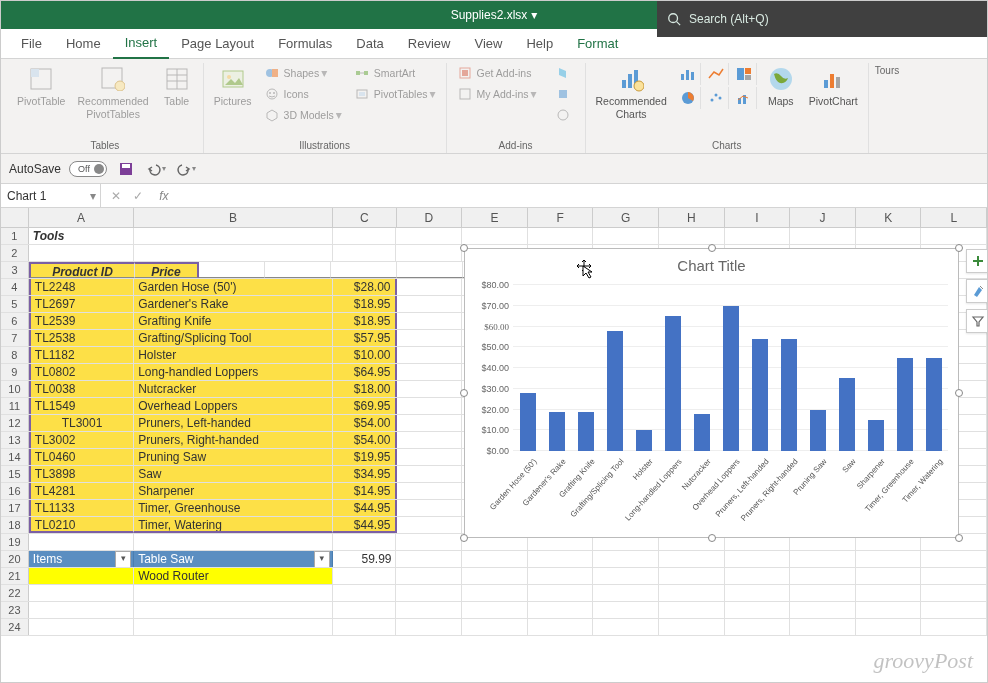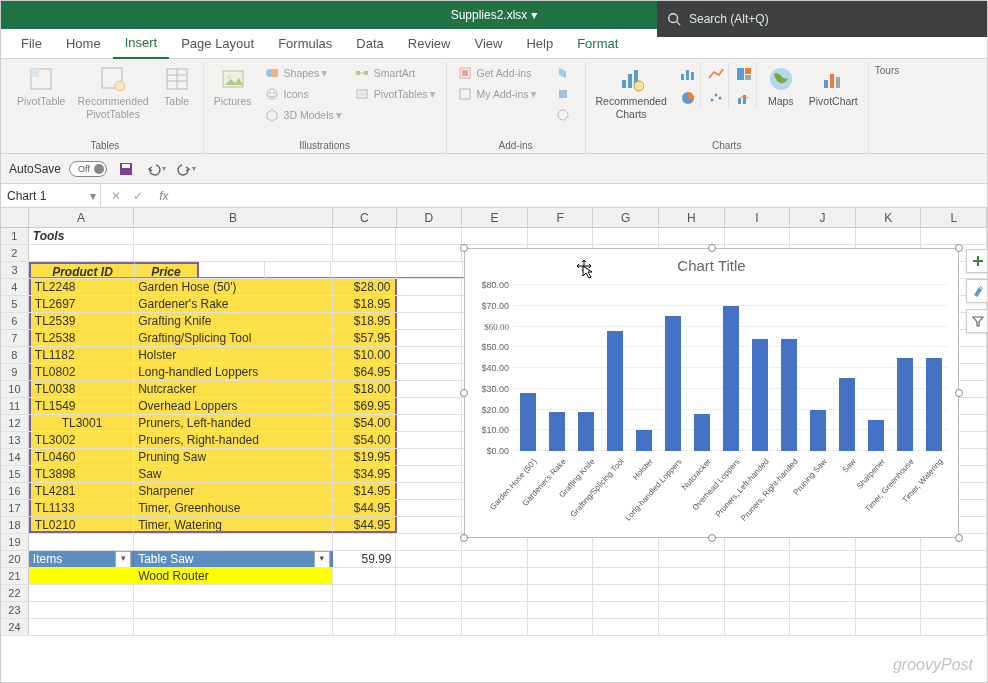--- a/index.html
+++ b/index.html
@@ -67,21 +67,21 @@
 .h-tm{left:50%;top:-5px;margin-left:-4px}.h-bm{left:50%;bottom:-5px;margin-left:-4px}
 .h-ml{left:-5px;top:50%;margin-top:-4px}.h-mr{right:-5px;top:50%;margin-top:-4px}
 .charttitle{text-align:center;font-size:15px;color:#666;padding:8px 0 4px 0;}
 .plotarea{position:absolute;left:48px;top:36px;right:10px;bottom:86px;}
 .ytick{position:absolute;left:-44px;width:40px;text-align:right;font-size:9px;color:#666;transform:translateY(-50%);}
 .gridline{position:absolute;left:0;right:0;border-top:1px solid #eee;}
 .bar{position:absolute;bottom:0;background:#4472c4;width:16px;}
 .xlab{position:absolute;font-size:8px;color:#555;transform:rotate(-48deg);transform-origin:right top;text-align:right;width:90px;white-space:nowrap;}
 .sidebtns{position:absolute;right:-32px;top:0;display:flex;flex-direction:column;gap:6px;}
 .sidebtn{width:24px;height:24px;background:#fff;border:1px solid #ccc;display:flex;align-items:center;justify-content:center;cursor:pointer;box-shadow:0 1px 2px rgba(0,0,0,.1);}
-.watermark{position:absolute;right:14px;bottom:8px;font-family:Liberation Sans, sans-serif;font-style:italic;font-size:16px;color:rgba(120,120,120,.45);}
+.watermark{position:absolute;right:14px;bottom:8px;font-family:Liberation Serif, serif;font-style:italic;font-size:22px;color:rgba(120,120,120,.45);}
 .movecursor{position:absolute;left:572px;top:50px;pointer-events:none;z-index:50;}
 </style>
 </head>
 <body>
 
 <div class="app">
  <div class="titlebar">
   <div class="doc"><span>Supplies2.xlsx</span><span class="caret">▾</span></div>
   <div class="searchbar">
    <svg width="14" height="14" viewBox="0 0 16 16">

